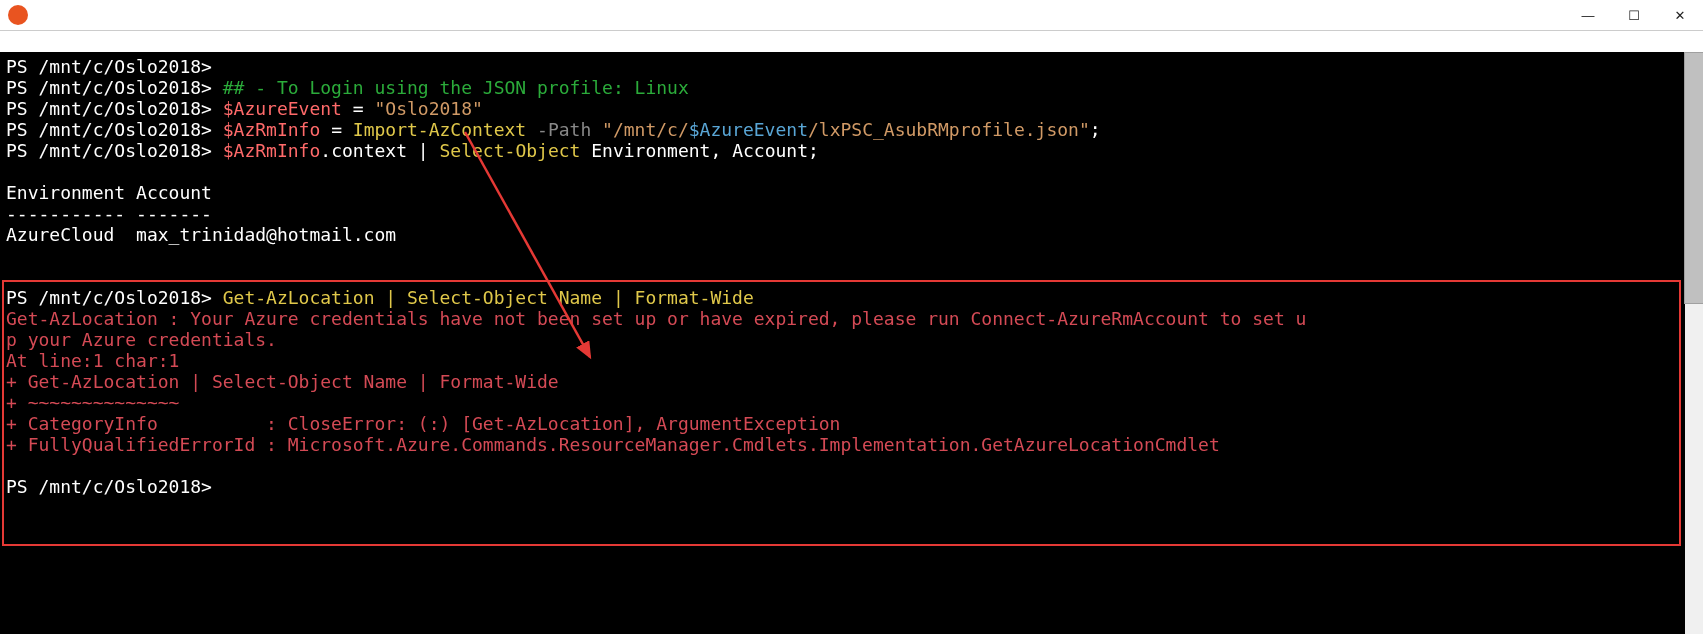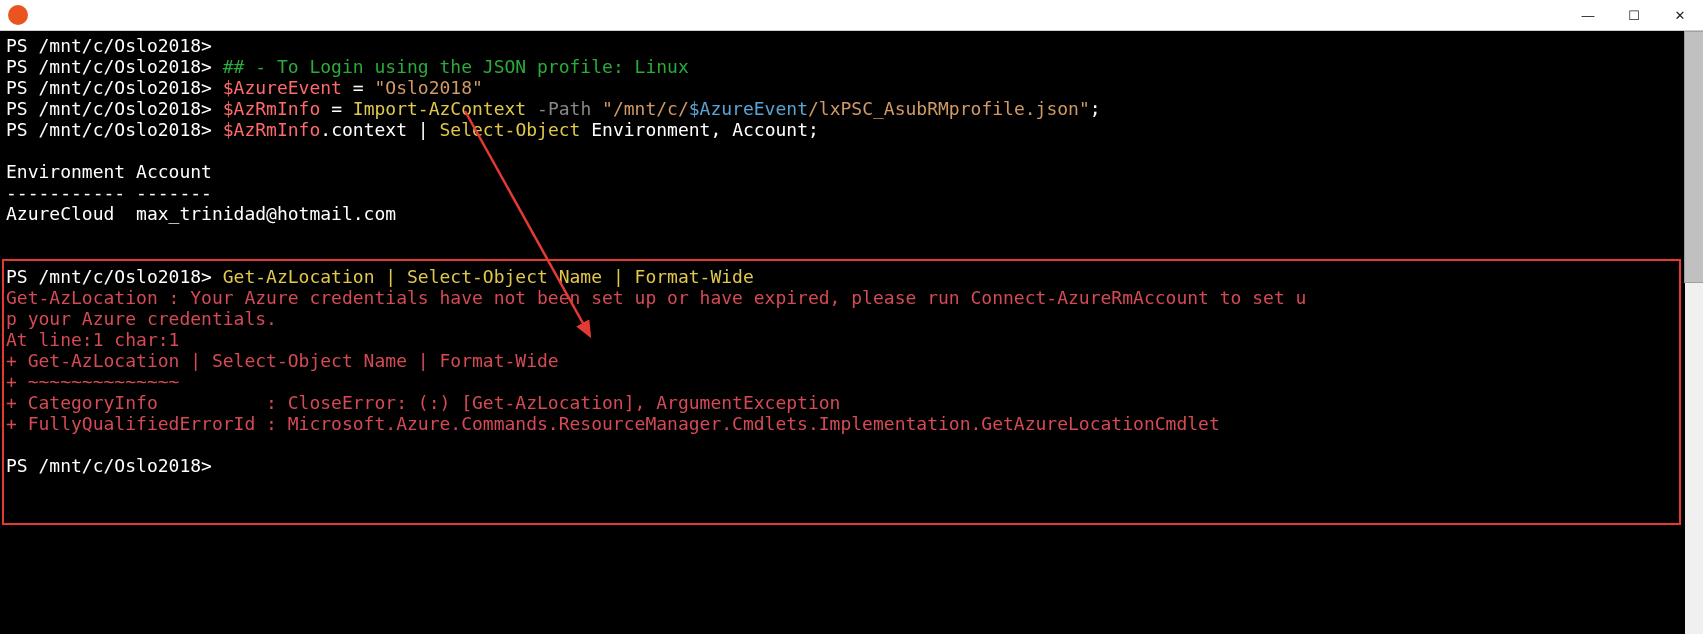--- a/index.html
+++ b/index.html
@@ -48,20 +48,21 @@
     width:46px;height:30px;
     display:flex;align-items:center;justify-content:center;
     color:#222;font-family:"Segoe UI Symbol",Arial;font-size:13px;
     cursor:default;
   }
   .terminal{
     flex:1;
     background:#000;
     position:relative;
     overflow:hidden;
+    margin-top:21px;
   }
   .terminal pre{
     margin:0;
     padding:4px 6px;
     font-family:"Consolas","DejaVu Sans Mono",monospace;
     font-size:18px;
     line-height:21px;
     color:#eee;
     white-space:pre;
     letter-spacing:0px;

